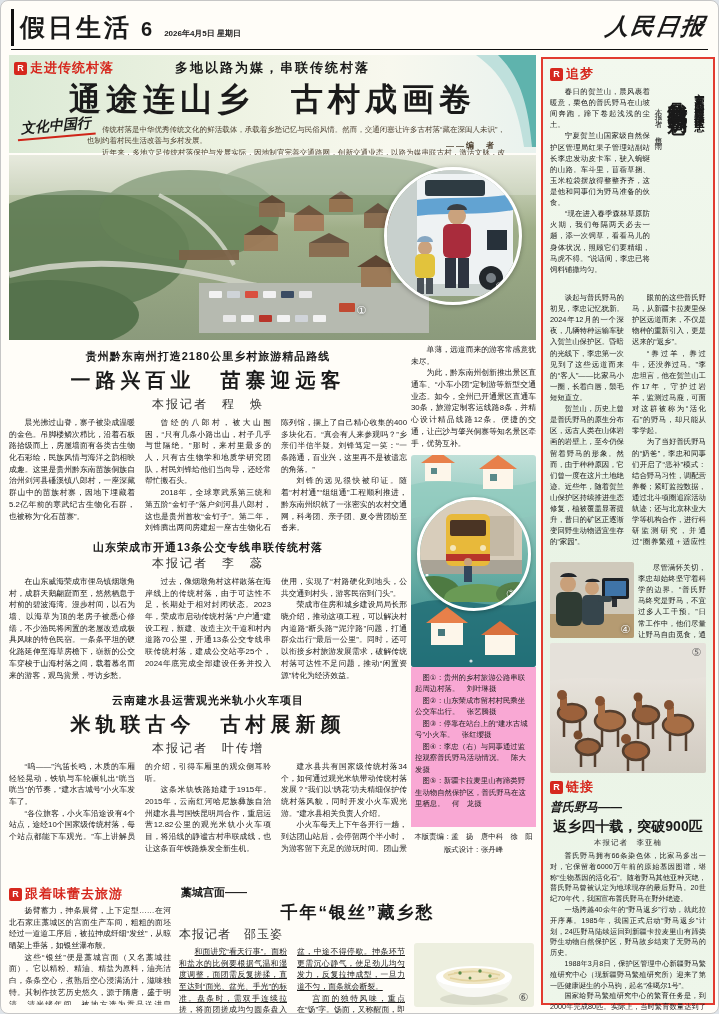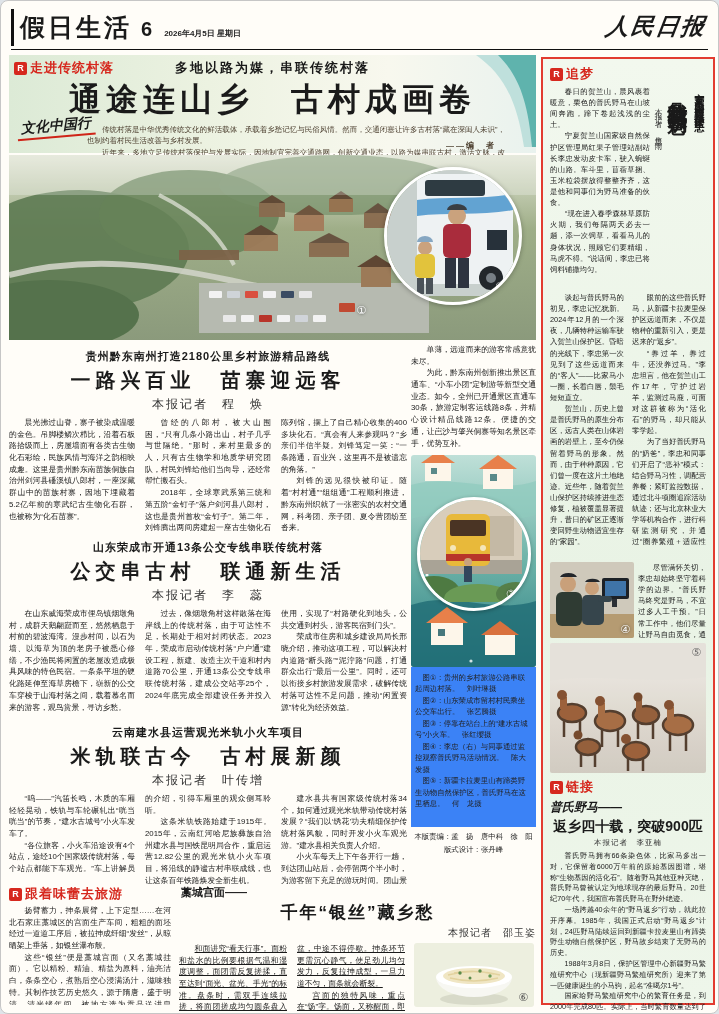--- a/index.html
+++ b/index.html
@@ -45,33 +45,33 @@
   .a-byline{font-size:12px;color:#333;letter-spacing:2px;margin-bottom:4px;}
   .a-body{column-count:3;column-gap:10px;column-fill:auto;font-size:7.8px;line-height:1.5;
     text-align:justify;overflow:hidden;}
   .a-body p{margin:0;text-indent:2em;}
   .h118{height:118px}.h112{height:112px}.h102{height:102px}
   .rail-side{font-size:7.8px;line-height:1.5;text-align:justify;height:108px;overflow:hidden;}
   .rail-side p{margin:0;text-indent:2em;}
   .rail-illus{position:relative;height:212px;margin-top:3px;overflow:hidden;border-radius:3px;}
   .train-circle{position:absolute;left:50%;transform:translateX(-50%);top:42px;width:108px;height:108px;
     border-radius:50%;border:3px solid #fff;overflow:hidden;box-shadow:0 1px 4px rgba(0,0,0,.3);}
-  .rail-captions{background:#3b82f6;font-size:7.4px;line-height:1.55;padding:5px 4px 3px;height:152px;
+  .rail-captions{background:#f9a8d4;font-size:7.4px;line-height:1.55;padding:5px 4px 3px;height:152px;
     overflow:hidden;color:#222;}
   .rail-captions p{margin:0;text-indent:1em;}
   .rail-credits{text-align:center;font-size:7.4px;margin-top:4px;line-height:1.7;color:#222;}
   
   .food{display:flex;margin-top:6px;height:124px;}
   .food-left{width:162px;}
   .food-left-text{font-size:7.8px;line-height:1.5;text-align:justify;height:100px;overflow:hidden;margin-top:2px;}
   .food-left-text p{margin:0;text-indent:2em;}
   .food-right{flex:1;margin-left:8px;position:relative;}
   .f-kicker{font-size:11px;font-weight:700;margin:0 0 0 2px;}
   .f-headline{text-align:center;font-size:17px;font-weight:900;letter-spacing:2px;margin:1px 0 0;}
-  .f-byline{text-align:right;font-size:10px;letter-spacing:1px;margin:2px 0 3px;color:#333;}
+  .f-byline{text-align:left;font-size:12px;letter-spacing:1px;margin:2px 0 3px;color:#333;}
   .f-body{column-count:2;column-gap:10px;column-fill:auto;font-size:7.8px;line-height:1.5;
     text-align:justify;height:74px;overflow:hidden;width:226px;text-decoration:underline;}
   .f-body p{margin:0;text-indent:2em;}
   .noodle-photo{position:absolute;right:2px;bottom:2px;width:120px;height:64px;overflow:hidden;border-radius:3px;}
   
   .right-box{position:absolute;left:540px;top:56px;width:174px;height:948px;border:2.5px solid #e23b30;
     background:linear-gradient(180deg,#f2f8ee,#e9f3e5 55%,#eef6ea);padding:6px 7px;box-sizing:border-box;}
   .dream-head{display:flex;height:202px;margin-top:3px;}
   .dream-lead{flex:1;font-size:7.4px;line-height:1.5;text-align:justify;overflow:hidden;}
   .dream-lead p,.dream-body p,.dream-tail p,.l-body p{margin:0;text-indent:2em;}
@@ -219,21 +219,20 @@
               <p>晨光拂过山脊，寨子被染成温暖的金色。吊脚楼鳞次栉比，沿着石板路拾级而上，房屋墙面有各类古生物化石彩绘，民族风情与海洋之韵相映成趣。这里是贵州黔东南苗族侗族自治州剑河县磻溪镇八郎村，一座深藏群山中的苗族村寨，因地下埋藏着5.2亿年前的寒武纪古生物化石群，也被称为“化石苗寨”。</p>
               <p>曾经的八郎村，被大山围困，“只有几条小路出山，村子几乎与世隔绝。”那时，来村里最多的人，只有古生物学和地质学研究团队，村民刘锋给他们当向导，还经常帮忙搬石头。</p>
               <p>2018年，全球寒武系第三统和第五阶“金钉子”落户剑河县八郎村，这也是贵州首枚“金钉子”。第二年，刘锋腾出两间房建起一座古生物化石陈列馆，摆上了自己精心收集的400多块化石。“真会有人来参观吗？”乡亲们半信半疑。刘锋笃定一笑：“一条路通，百业兴，这里再不是被遗忘的角落。”</p>
               <p>刘锋的远见很快被印证。随着“村村通”“组组通”工程顺利推进，黔东南州织就了一张密实的农村交通网，科考团、亲子团、夏令营团纷至沓来。</p>
             </div>
         </section>
 
         <section>
           <div class="article-head">
             <div class="a-kicker">山东荣成市开通13条公交专线串联传统村落</div>
-            <div class="a-headline">公交串古村　联通新生活</div>
             <div class="a-byline">本报记者　李　蕊</div>
           </div>
           <div class="a-body h112">
               <p>在山东威海荣成市俚岛镇烟墩角村，成群天鹅翩跹而至，悠然栖息于村前的碧波海湾。漫步村间，以石为墙、以海草为顶的老房子被悉心修缮，不少渔民将闲置的老屋改造成极具风味的特色民宿。一条条平坦的硬化路延伸至海草房檐下，崭新的公交车穿梭于山海村落之间，载着慕名而来的游客，观鸟赏景，寻访乡愁。</p>
               <p>过去，像烟墩角村这样散落在海岸线上的传统村落，由于可达性不足，长期处于相对封闭状态。2023年，荣成市启动传统村落“户户通”建设工程，新建、改造主次干道和村内道路70公里，开通13条公交专线串联传统村落，建成公交站亭25个，2024年底完成全部建设任务并投入使用，实现了“村路硬化到地头，公共交通到村头，游客民宿到门头”。</p>
               <p>荣成市住房和城乡建设局局长邢晓介绍，推动这项工程，可以解决村内道路“断头路”“泥泞路”问题，打通群众出行“最后一公里”。同时，还可以衔接乡村旅游发展需求，破解传统村落可达性不足问题，推动“闲置资源”转化为经济效益。</p>
             </div>
         </section>
 
         <section>

